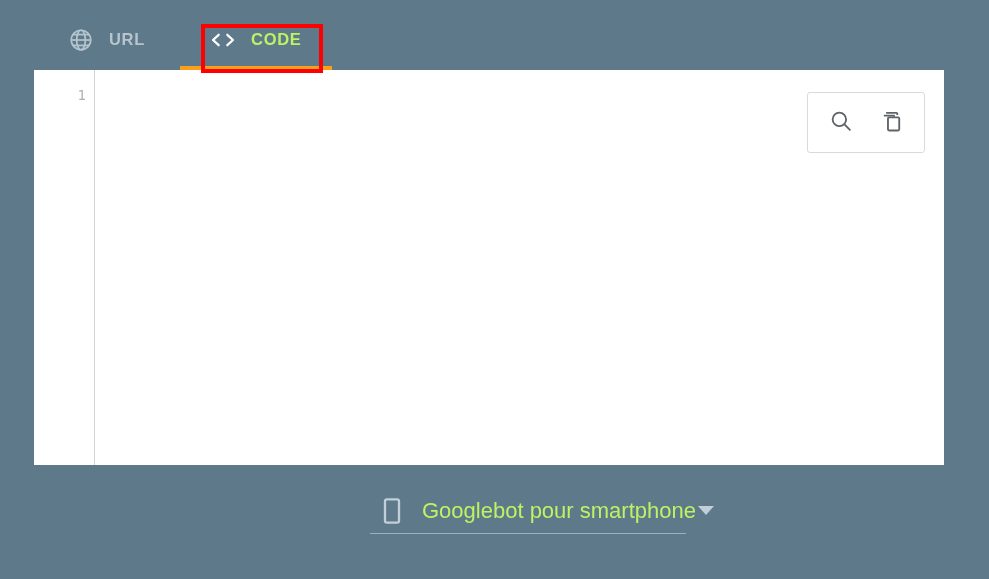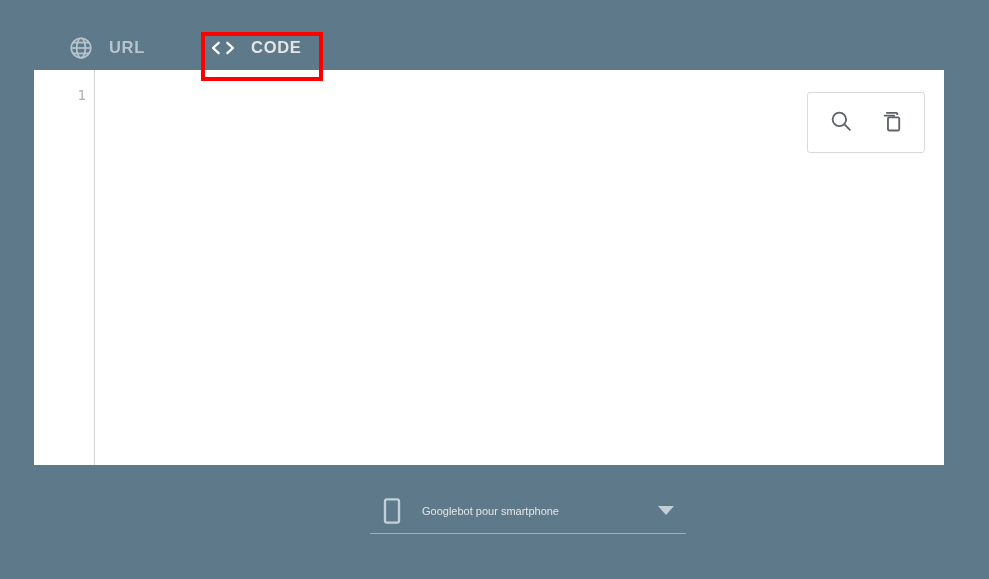--- a/index.html
+++ b/index.html
@@ -13,21 +13,21 @@
   body {
     background: #5d798a;
     font-family: "Liberation Sans", sans-serif;
     position: relative;
   }
 
   
   .tab-bar {
     position: absolute;
     left: 0;
-    top: 12px;
+    top: 4px;
     width: 989px;
     height: 71px;
     display: flex;
   }
 
   .tab {
     display: flex;
     align-items: center;
     height: 71px;
     cursor: pointer;
@@ -54,21 +54,21 @@
   }
 
   .tab-label {
     margin-left: 15px;
     font-size: 16.5px;
     font-weight: bold;
     letter-spacing: 0.7px;
   }
 
   .tab-url .tab-label { color: #b6c4cd; }
-  .tab-code .tab-label { color: #e5e5e5; }
+  .tab-code .tab-label { color: #bef264; }
 
   
   .tab-underline {
     position: absolute;
     left: 180px;
     top: 62px;
     width: 152px;
     height: 6px;
     background: #f9a01b;
   }
@@ -181,22 +181,22 @@
     height: 28px;
     display: flex;
     align-items: center;
     justify-content: center;
     flex: 0 0 28px;
     margin-left: 8px;
   }
 
   .ua-label {
     margin-left: 16px;
-    font-size: 11px;
-    color: #e5e5e5;
+    font-size: 22px;
+    color: #bef264;
     flex: 1 1 auto;
     white-space: nowrap;
   }
 
   .ua-arrow {
     width: 20px;
     height: 20px;
     display: flex;
     align-items: center;
     justify-content: center;

